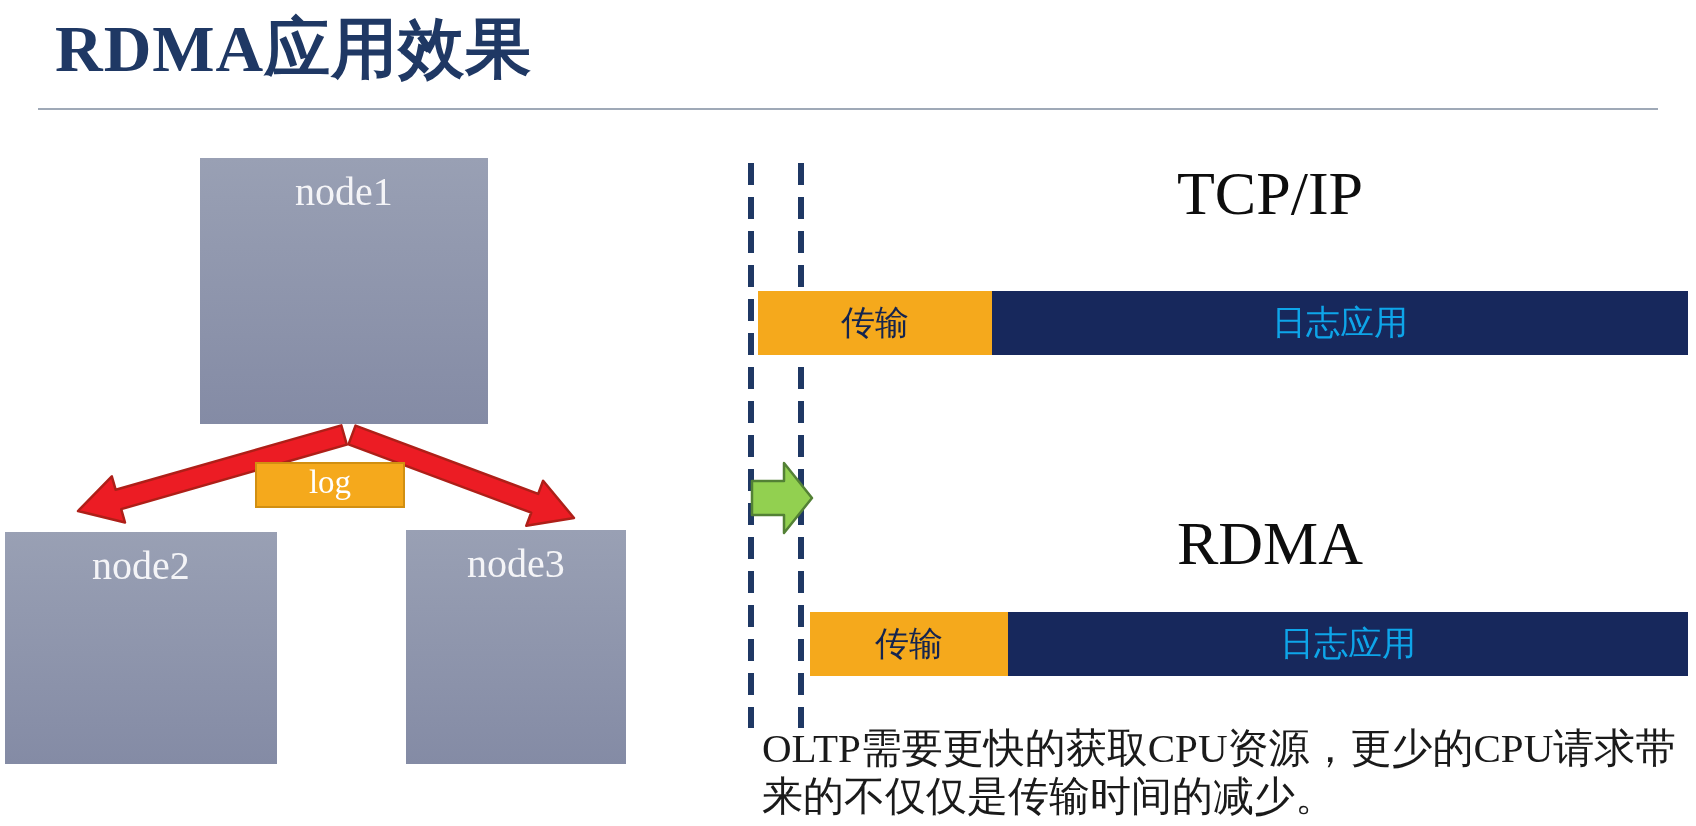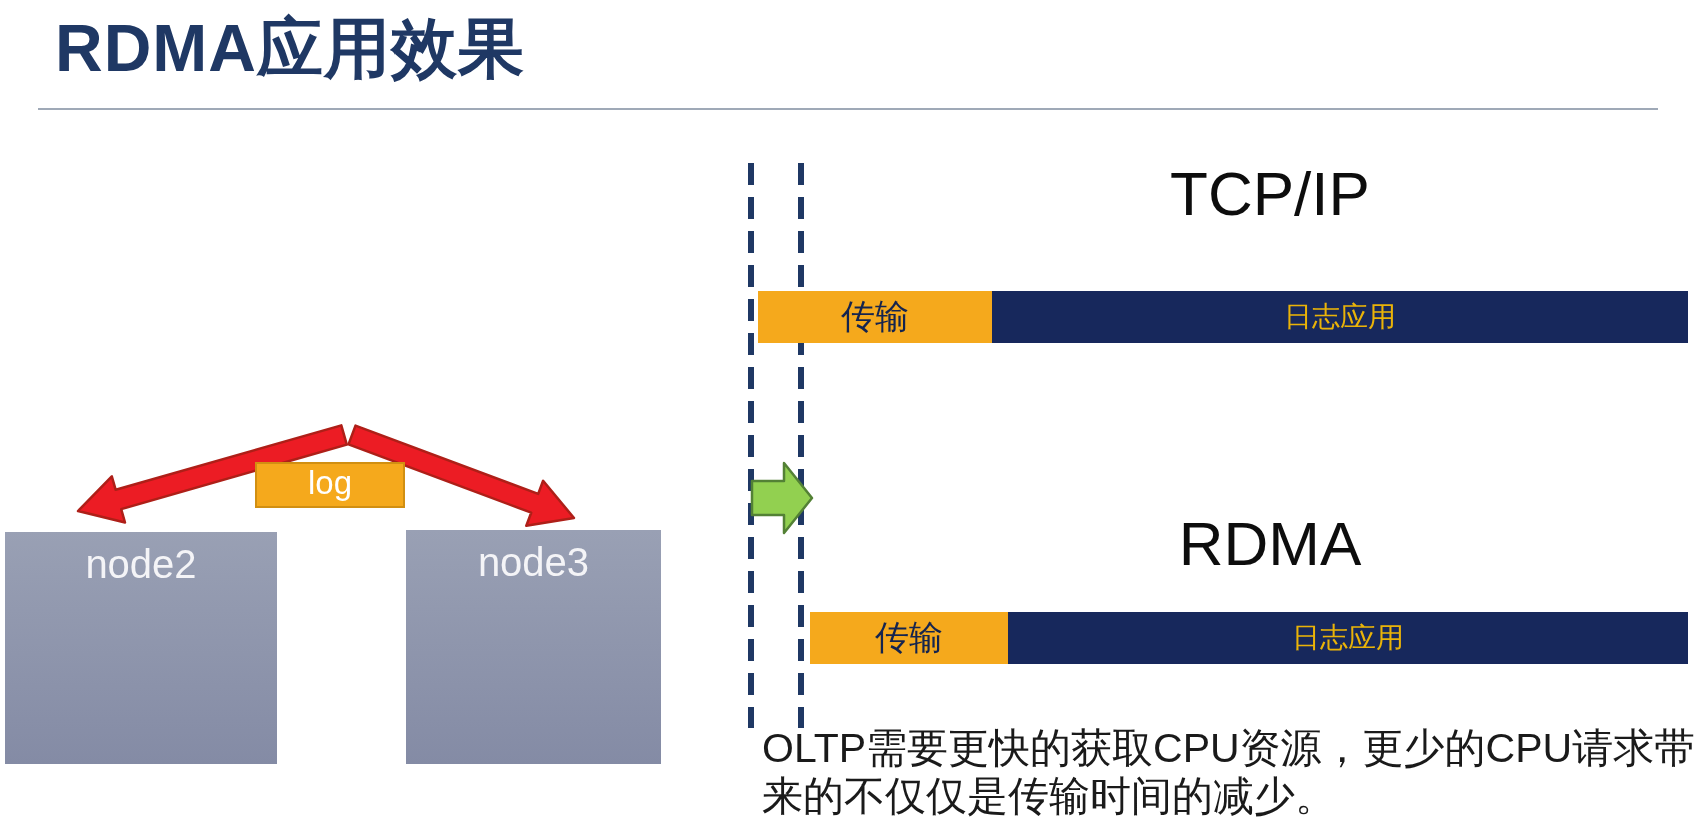--- a/index.html
+++ b/index.html
@@ -1,37 +1,37 @@
 <!DOCTYPE html>
 <html><head>
 <meta charset="utf-8">
 <style>
   html,body { margin:0; padding:0; background:#ffffff; }
   .slide {
     position:relative; width:1696px; height:826px; background:#ffffff;
-    font-family:Liberation Sans, sans-serif; overflow:hidden;
+    font-family:Liberation Serif, serif; overflow:hidden;
   }
   .slide-title {
     position:absolute; left:55px; top:4px; margin:0;
     font-size:66px; font-weight:700; color:#1F3864; letter-spacing:1px;
   }
   .title-rule {
     position:absolute; left:38px; top:108px; width:1620px; height:2px;
     background:#9FA9B7;
   }
 
   
   .node {
     position:absolute; background:linear-gradient(180deg,#99A0B4 0%,#848BA5 100%);
     color:#F4F4F7; font-size:40px; text-align:center;
   }
   .node .node-label { display:block; margin-top:10px; }
   .node1 { left:200px; top:158px; width:288px; height:266px; }
   .node2 { left:5px;   top:532px; width:272px; height:232px; }
-  .node3 { left:406px; top:530px; width:255px; height:234px; }
+  .node3 { left:406px; top:530px; width:220px; height:234px; }
 
   .red-arrows { position:absolute; left:60px; top:420px; width:540px; height:150px; }
 
   .log-box {
     position:absolute; left:255px; top:462px; width:150px; height:46px;
     background:#F5A91C; border:2px solid #D18F12; box-sizing:border-box;
     color:#ffffff; font-size:33px; display:flex; justify-content:center;
     z-index:2;
   }
 
@@ -43,49 +43,52 @@
   .dash-left  { left:748px; }
   .dash-right { left:798px; }
 
   .proto-title {
     position:absolute; left:790px; width:960px; text-align:center;
     font-size:62px; color:#0D0D0D; z-index:1;
   }
   .tcpip-title { top:158px; }
   .rdma-title  { top:508px; }
 
-  .bar { position:absolute; display:flex; height:52px; z-index:2; }
+  .bar { position:absolute; display:flex; height:64px; z-index:2; }
   .tcpip-bar { left:758px; top:291px; width:930px; }
   .rdma-bar  { left:810px; top:612px; width:878px; }
   .seg-transfer {
     background:#F5A91C; display:flex; align-items:center; justify-content:center;
     font-size:34px; color:#14244F; flex:0 0 auto;
   }
   .tcpip-bar .seg-transfer { width:234px; }
   .rdma-bar  .seg-transfer { width:198px; }
   .seg-app {
     background:#17285C; flex:1 1 auto; display:flex; align-items:center; justify-content:center;
-    font-size:28px; color:#eab308;
+    font-size:34px; color:#0ea5e9;
   }
 
   .green-arrow { position:absolute; left:750px; top:455px; width:66px; height:86px; z-index:3; }
 
   .caption {
     position:absolute; left:762px; top:724px; width:940px;
     font-size:41px; line-height:1.18; color:#1A1A1A; z-index:1;
   }
 </style>
 </head>
 <body>
 
 <div class="slide">
 
   <h1 class="slide-title">RDMA应用效果</h1>
   <div class="title-rule"></div>
 
+  <div class="node node1">
+    <span class="node-label">node1</span>
+  </div>
 
   <svg class="red-arrows" viewBox="0 0 540 150">
     <polygon points="281.3,5.4 55.7,69.8 51.8,56.4 18,91 65,102.5 61.2,89.1 286.8,24.6" fill="#EC1C24" stroke="#AE1F18" stroke-width="2.5" stroke-linejoin="round"></polygon>
     <polygon points="288.5,24.4 471.2,92.7 466.3,105.8 514,98 483.1,60.8 478.2,73.9 295.5,5.6" fill="#EC1C24" stroke="#AE1F18" stroke-width="2.5" stroke-linejoin="round"></polygon>
   </svg>
 
   <div class="log-box">
     <span>log</span>
   </div>
 

